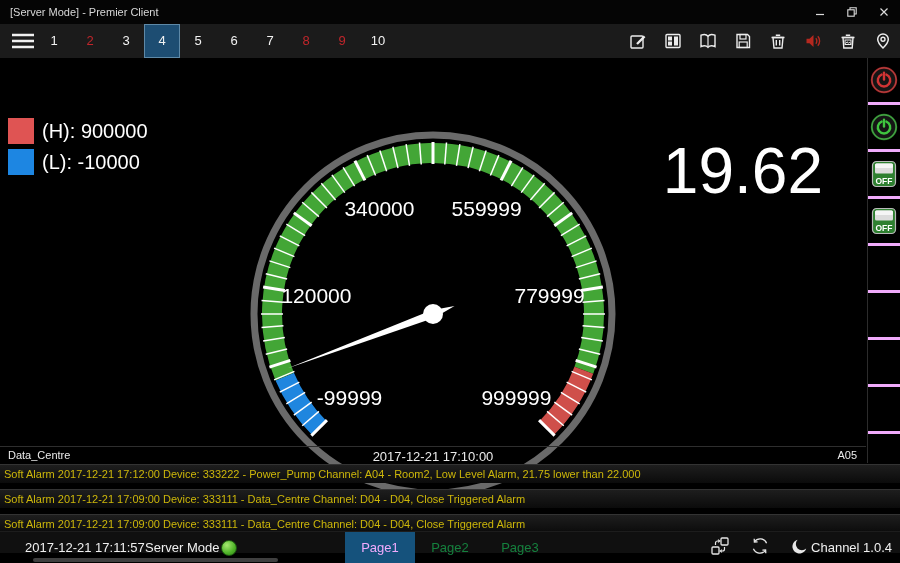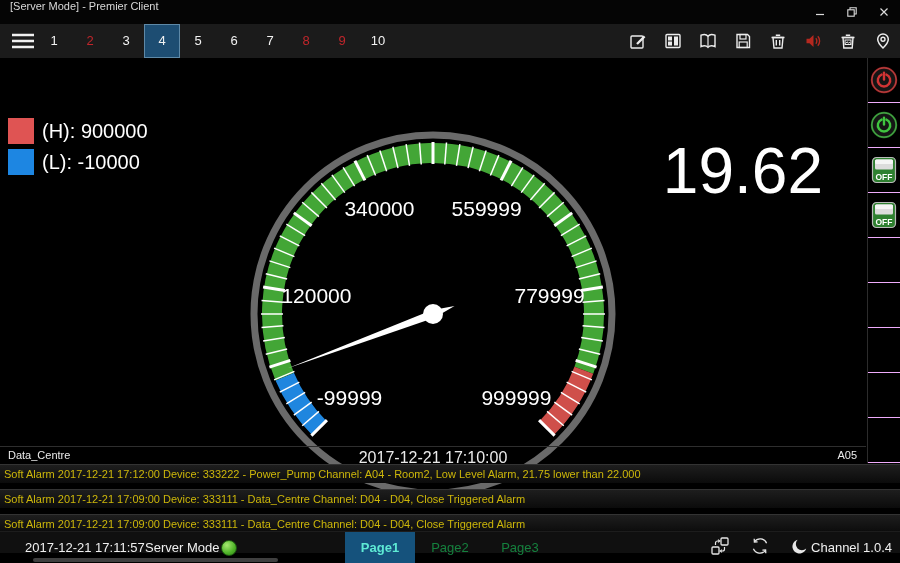--- a/index.html
+++ b/index.html
@@ -1,20 +1,20 @@
 <!DOCTYPE html>
 <html><head>
 <meta charset="utf-8">
 <style>
   html,body{margin:0;padding:0;background:#000;}
   .app{position:relative;width:900px;height:563px;background:#000;overflow:hidden;
        font-family:"Liberation Sans",sans-serif;color:#eee;-webkit-font-smoothing:antialiased;}
   
   .titlebar{position:absolute;top:0;left:0;right:0;height:24px;background:#050505;
-            display:flex;align-items:flex-start;padding-left:10px;font-size:11px;color:#d8d8d8;}
+            display:flex;align-items:center;padding-left:10px;font-size:11px;color:#d8d8d8;}
   .wctrl{position:absolute;right:0;top:0;height:24px;display:flex;}
   .wbtn{width:32px;height:24px;display:flex;align-items:center;justify-content:center;}
   
   .toolbar{position:absolute;top:24px;left:0;right:0;height:34px;background:#1b1b1b;display:flex;align-items:center;}
   .hamburger{margin-left:9px;width:27px;display:flex;align-items:center;justify-content:center;}
   #tab-strip{display:flex;margin-left:0;}
   .tab{width:36px;height:34px;line-height:34px;text-align:center;font-size:13px;color:#f2f2f2;box-sizing:border-box;cursor:default;}
   .tab.alarm{color:#c0262b;}
   .tab.active{background:#1d4d72;border:1px solid #5e89a7;line-height:32px;}
   #toolbar-actions{position:absolute;right:0;top:0;height:34px;display:flex;}
@@ -22,39 +22,39 @@
   
   .main{position:absolute;top:58px;left:0;width:866px;height:404px;background:#000;}
   .legend{position:absolute;top:60px;left:8px;}
   .legend-row{display:flex;align-items:center;height:26px;margin-bottom:5px;}
   .swatch{width:26px;height:26px;margin-right:8px;}
   .legend-label{font-size:20px;color:#fff;white-space:nowrap;}
   .bigvalue{position:absolute;top:57px;right:43px;font-size:64px;line-height:1;color:#fff;margin-top:24px;}
   .gauge-svg{position:absolute;left:233px;top:56px;}
   .pf-divider{position:absolute;top:446px;left:0;width:866px;border-top:1px solid #2e2e2e;height:0;}
   .pf-left{position:absolute;left:8px;top:449px;font-size:11px;color:#eaeaea;}
-  .pf-center{position:absolute;left:0;width:866px;text-align:center;top:449px;font-size:16px;color:#eaeaea;}
+  .pf-center{position:absolute;left:0;width:866px;text-align:center;top:449px;font-size:13px;color:#eaeaea;}
   .pf-right{position:absolute;right:43px;top:449px;font-size:11px;color:#eaeaea;}
   
   .side{position:absolute;top:58px;right:0;width:33px;height:405px;border-left:1px solid #2c2c2c;box-sizing:border-box;}
-  .side-cell{height:44px;border-bottom:1px solid #f0abfc;display:flex;align-items:center;justify-content:center;}
+  .side-cell{height:44px;border-bottom:3px solid #f0abfc;display:flex;align-items:center;justify-content:center;}
   
   #alarm-list{position:absolute;top:464px;left:0;right:0;}
   .alarm-row{height:18px;line-height:18px;margin-bottom:6px;
              background:linear-gradient(#1e1e1e,#0b0b0b);font-size:11px;padding-left:4px;
              white-space:nowrap;overflow:hidden;border-top:1px solid #333;}
   
   .statusbar{position:absolute;top:531px;left:0;right:0;height:22px;background:#101010;border-top:1px solid #1d1d1d;box-sizing:border-box;}
   .sb-date{position:absolute;left:25px;line-height:31px;font-size:13px;color:#f0f0f0;}
   .sb-mode{position:absolute;left:145px;line-height:31px;font-size:13px;color:#f0f0f0;}
   .sb-led{position:absolute;left:221px;top:8px;width:14px;height:14px;border-radius:50%;
           border:1px solid #1c5c10;background:radial-gradient(circle at 35% 30%,#a5e870,#4db227 60%,#357f17);}
   #page-tabs{position:absolute;left:345px;top:0;height:31px;display:flex;}
   .ptab{width:70px;text-align:center;line-height:31px;font-size:13px;color:#15803d;cursor:default;}
-  .ptab.active{background:#15527c;color:#5eead4;font-weight:bold;}
+  .ptab.active{background:#15527c;color:#f0abfc;}
   #status-actions{position:absolute;left:700px;width:120px;height:31px;display:flex;justify-content:space-around;align-items:center;}
   .sb-version{position:absolute;right:8px;line-height:31px;font-size:13px;color:#f0f0f0;}
   .hscroll{position:absolute;left:33px;top:558px;width:245px;height:4px;background:#3f3f3f;border-radius:2px;}
 </style>
 </head>
 <body>
 
 <div class="app">
 
   <div class="titlebar">

